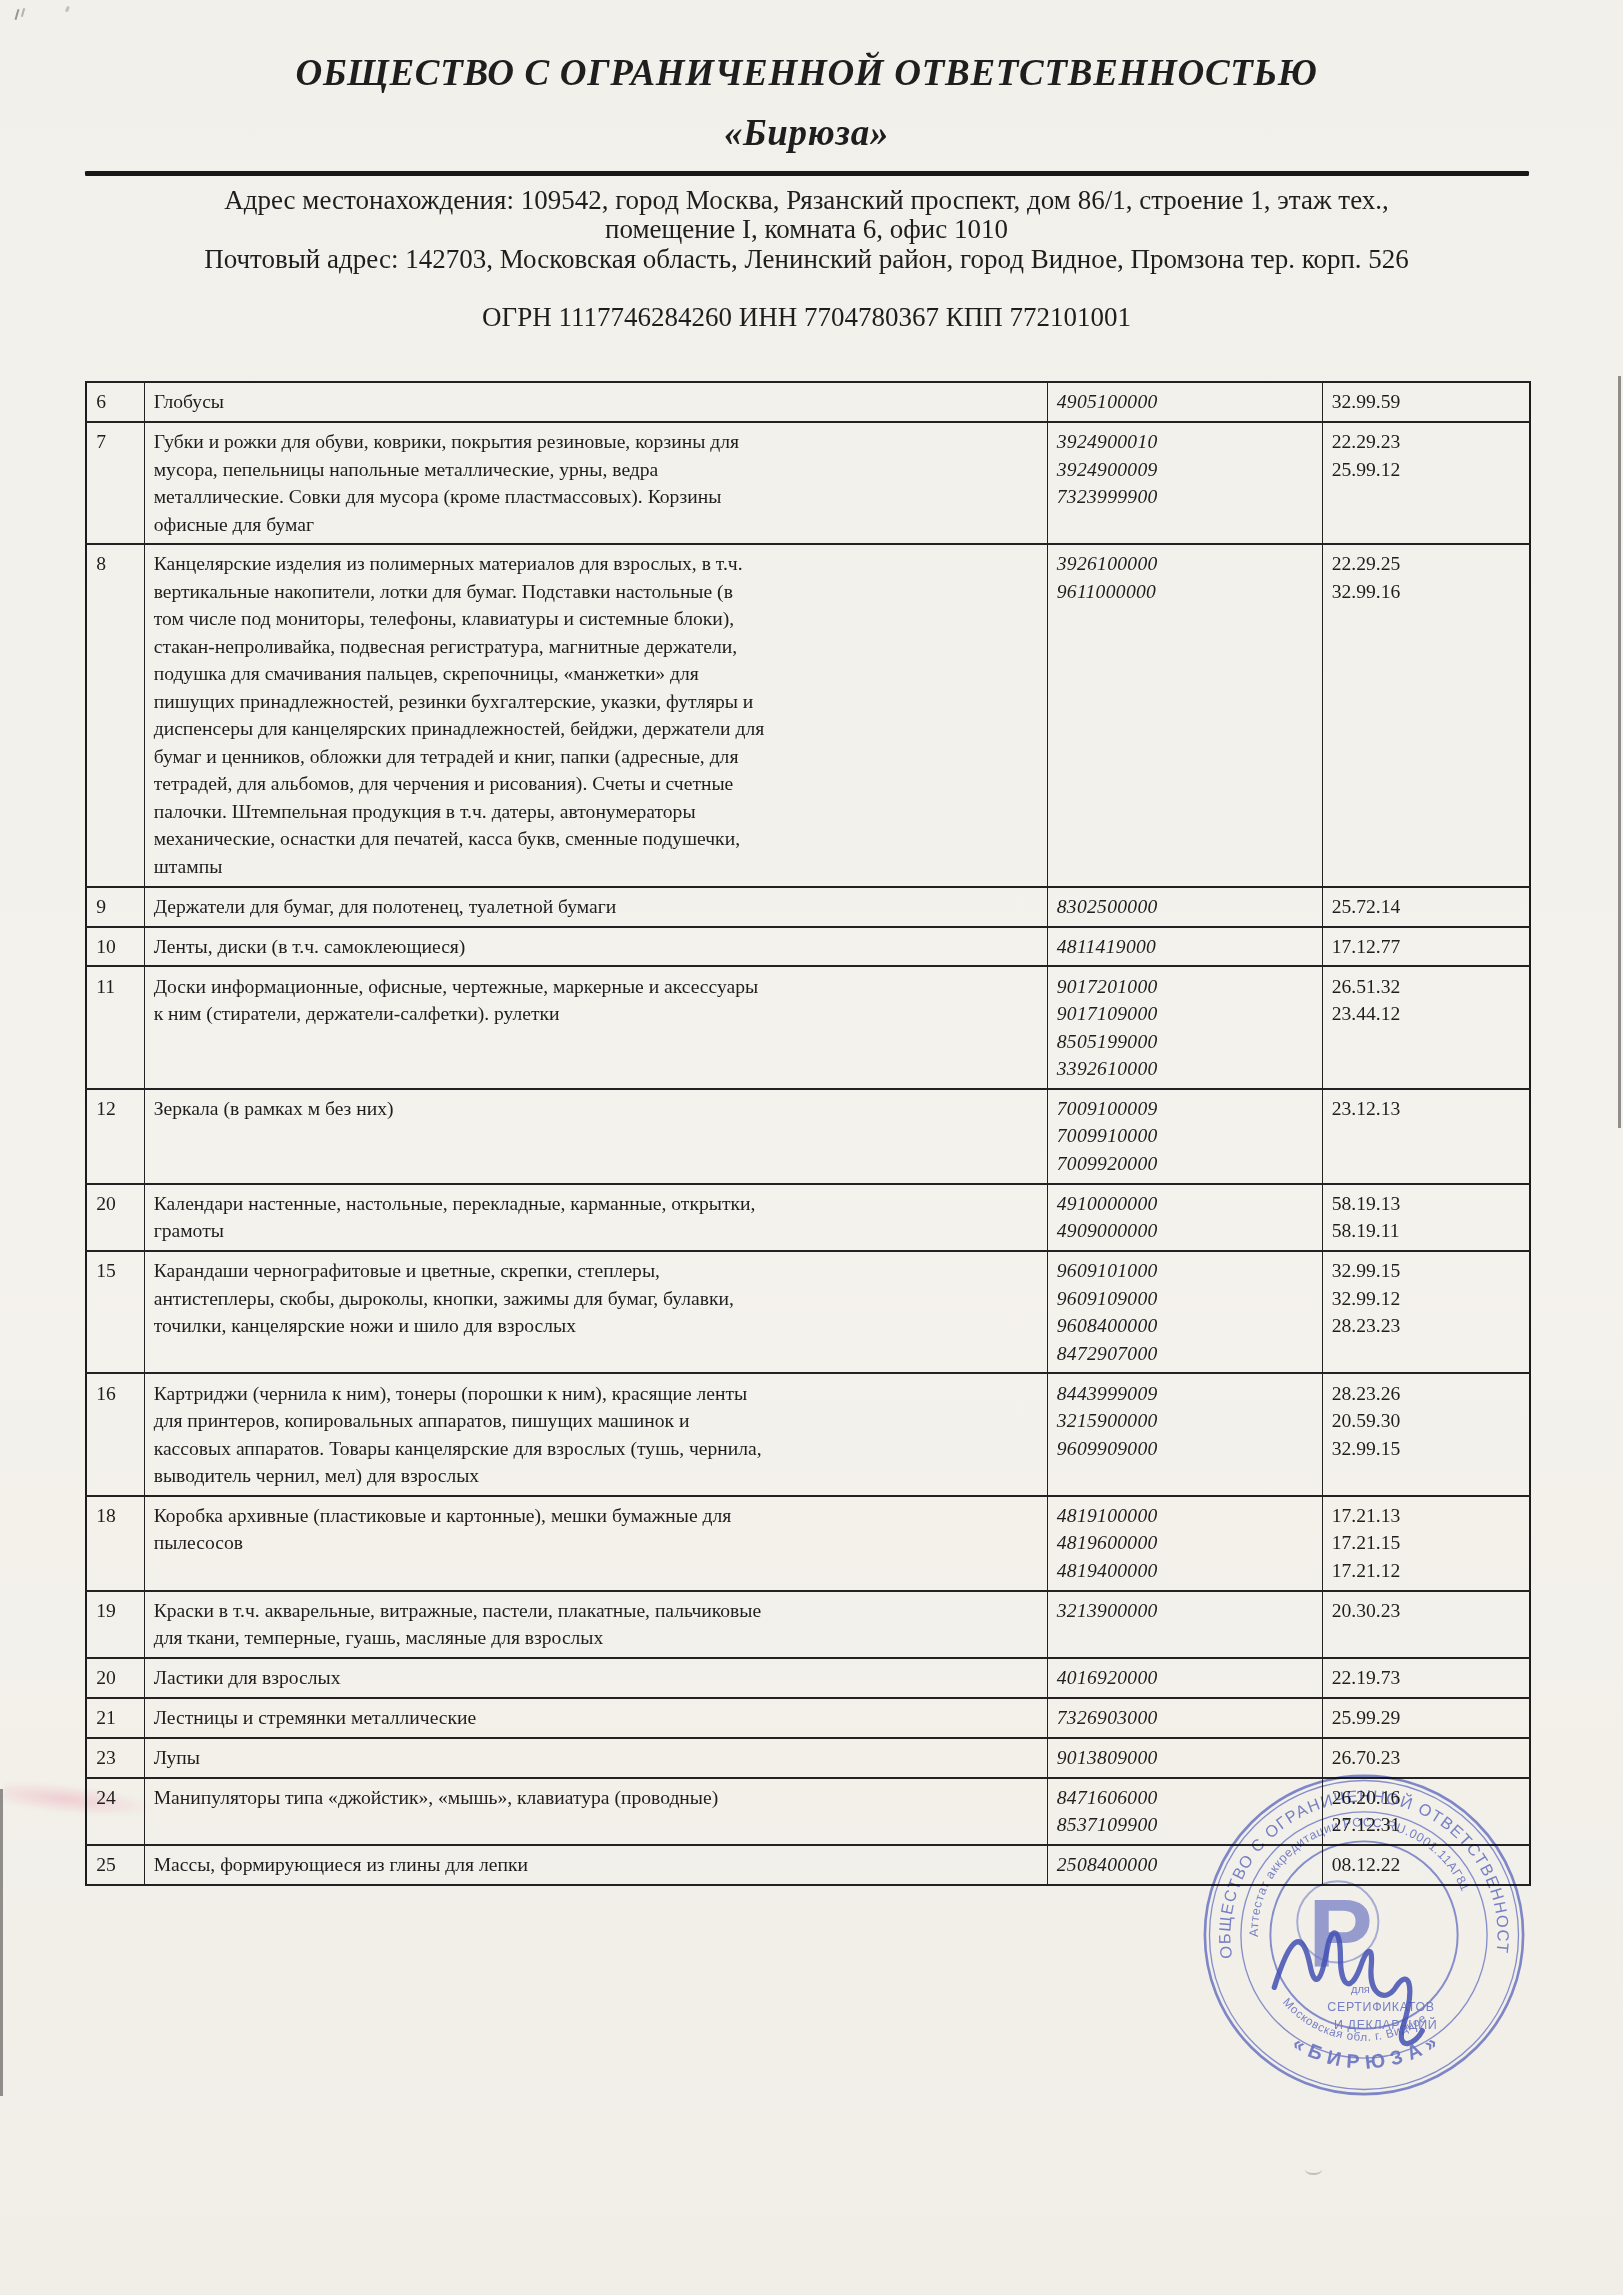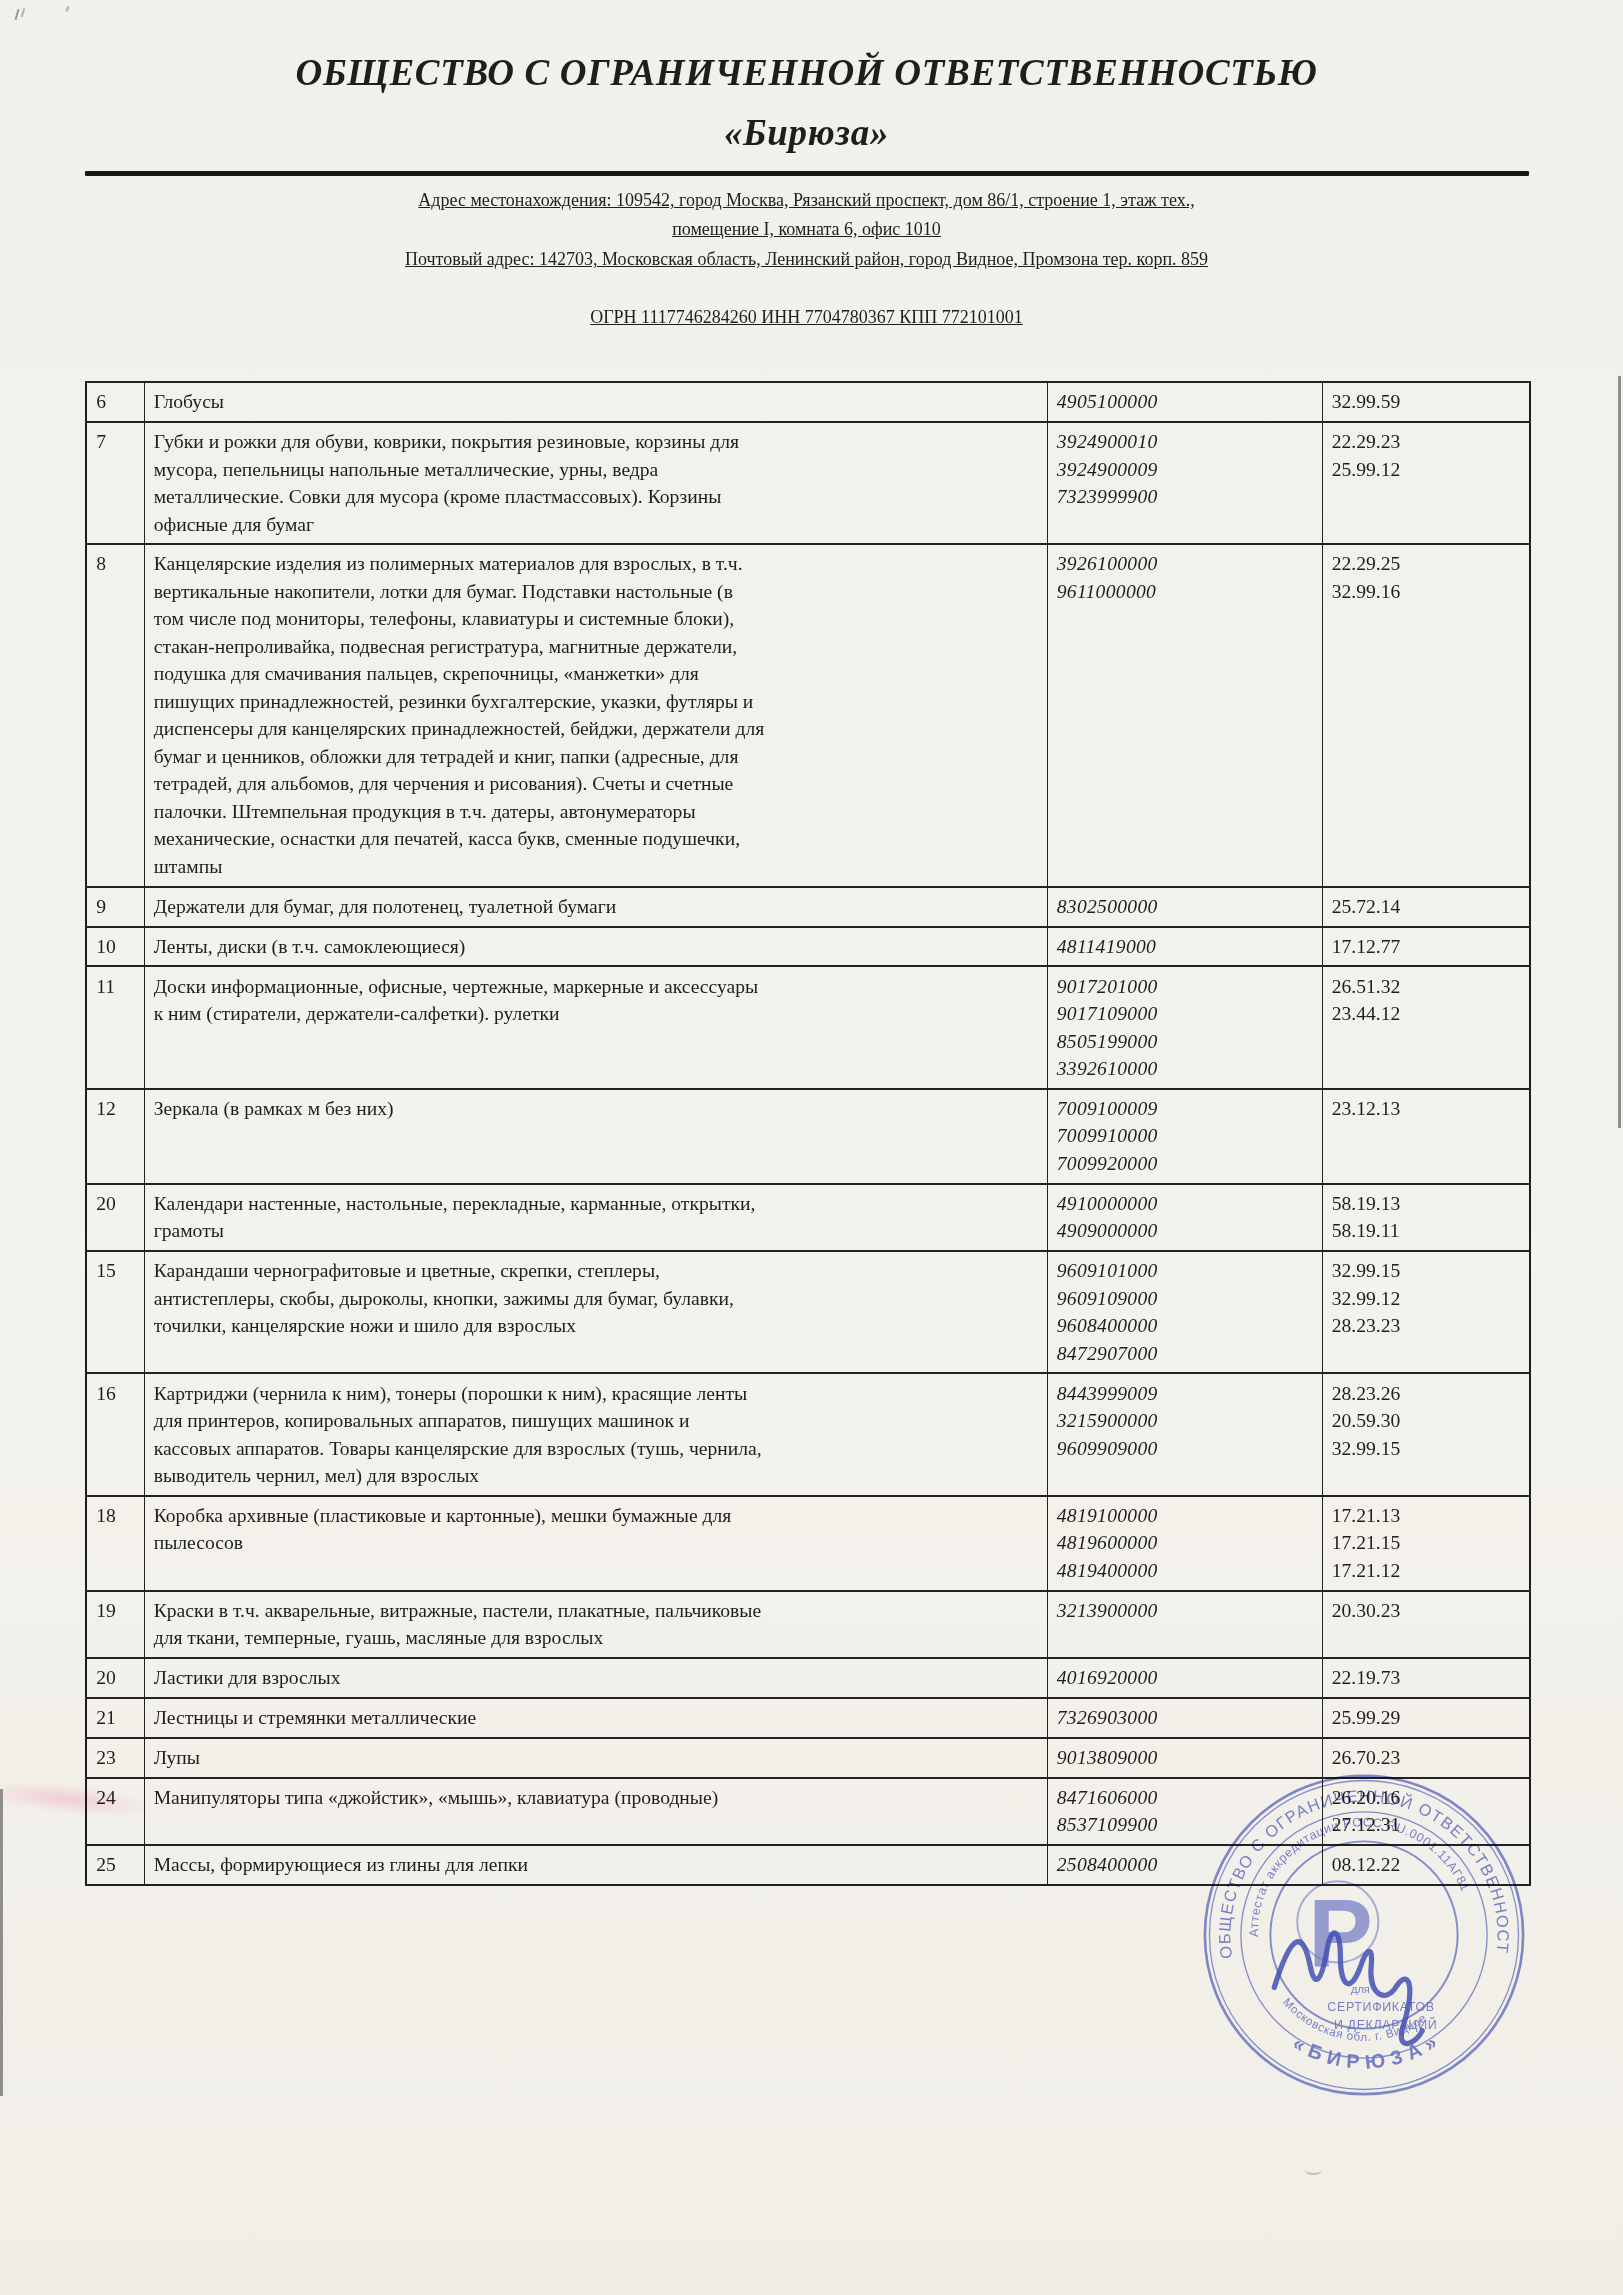--- a/index.html
+++ b/index.html
@@ -19,21 +19,21 @@
     white-space:nowrap;
   }
   .hdr-title.l1{top:51px;font-size:37px;}
   .hdr-title.l2{top:111px;font-size:37px;}
   .hdr-rule{
     position:absolute;left:85px;top:171px;width:1444px;height:4.6px;
     background:#181818;border-radius:1.3px;
   }
   .hdr-line{
     position:absolute;left:85px;width:1443px;text-align:center;
-    font-size:18px;line-height:29px;white-space:nowrap;text-decoration:underline;
+    font-size:27px;line-height:29px;white-space:nowrap;
   }
   .a1{top:186px;} .a2{top:215px;text-align:center;} .a3{top:245px;}
   .a4{top:303px;} .a5{top:332px;}
 
   table.goods{
     position:absolute;left:85px;top:381px;
     border-collapse:collapse;table-layout:fixed;
     width:1443px;
   }
   table.goods{border:2.6px solid #1c1c1c;}
@@ -84,21 +84,21 @@
   <div class="artifact edge-right"></div>
   <div class="artifact edge-left"></div>
   <div class="artifact pink-smudge"></div>
   <div class="artifact gray-arc"></div>
 
   <div class="hdr-title l1">ОБЩЕСТВО С ОГРАНИЧЕННОЙ ОТВЕТСТВЕННОСТЬЮ</div>
   <div class="hdr-title l2">«Бирюза»</div>
   <div class="hdr-rule"></div>
   <div class="hdr-line a1">Адрес местонахождения: 109542, город Москва, Рязанский проспект, дом 86/1, строение 1, этаж тех.,</div>
   <div class="hdr-line a2">помещение I, комната 6, офис 1010</div>
-  <div class="hdr-line a3">Почтовый адрес: 142703, Московская область, Ленинский район, город Видное, Промзона тер. корп. 859</div>
+  <div class="hdr-line a3">Почтовый адрес: 142703, Московская область, Ленинский район, город Видное, Промзона тер. корп. 526</div>
   <div class="hdr-line a4">ОГРН 1117746284260 ИНН 7704780367 КПП 772101001</div>
 
   <table class="goods">
     <colgroup>
       <col class="col-num">
         <col class="col-desc">
         <col class="col-code">
         <col class="col-okpd">
     </colgroup>
     <tbody>

